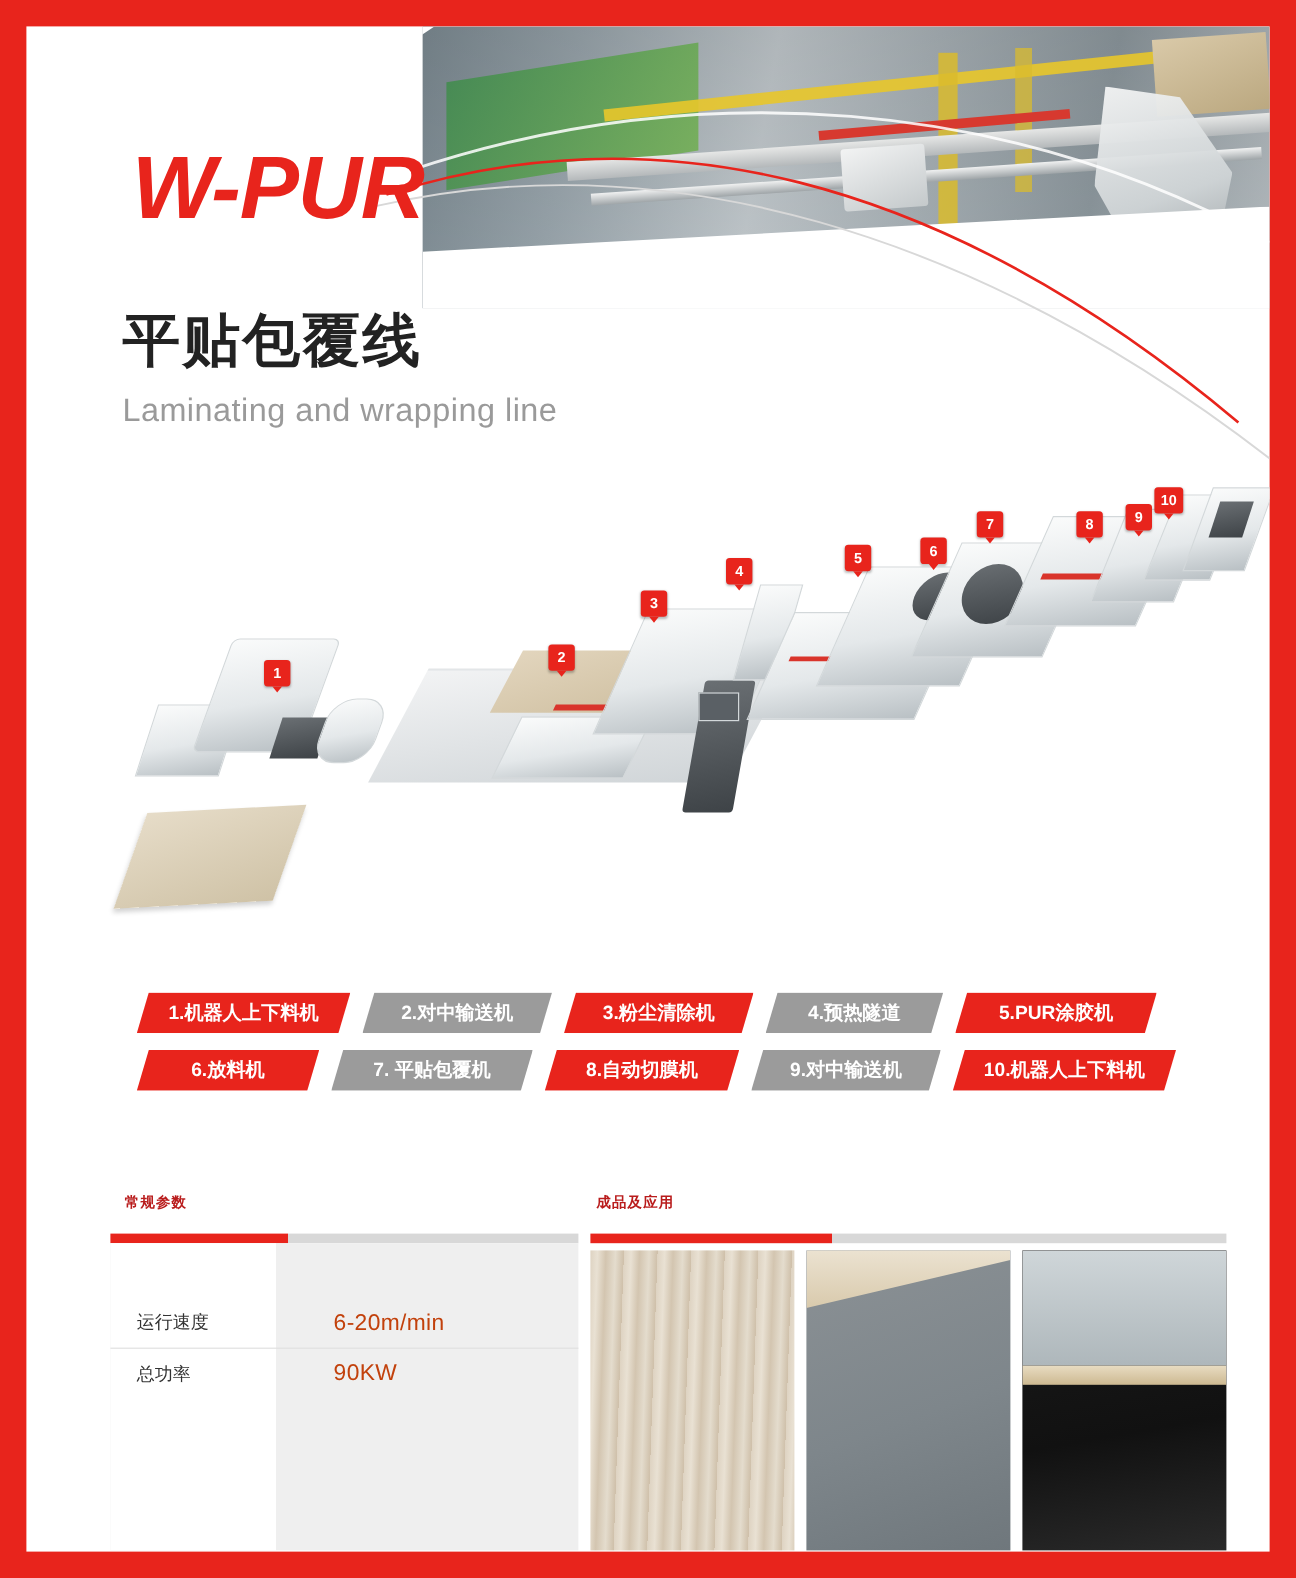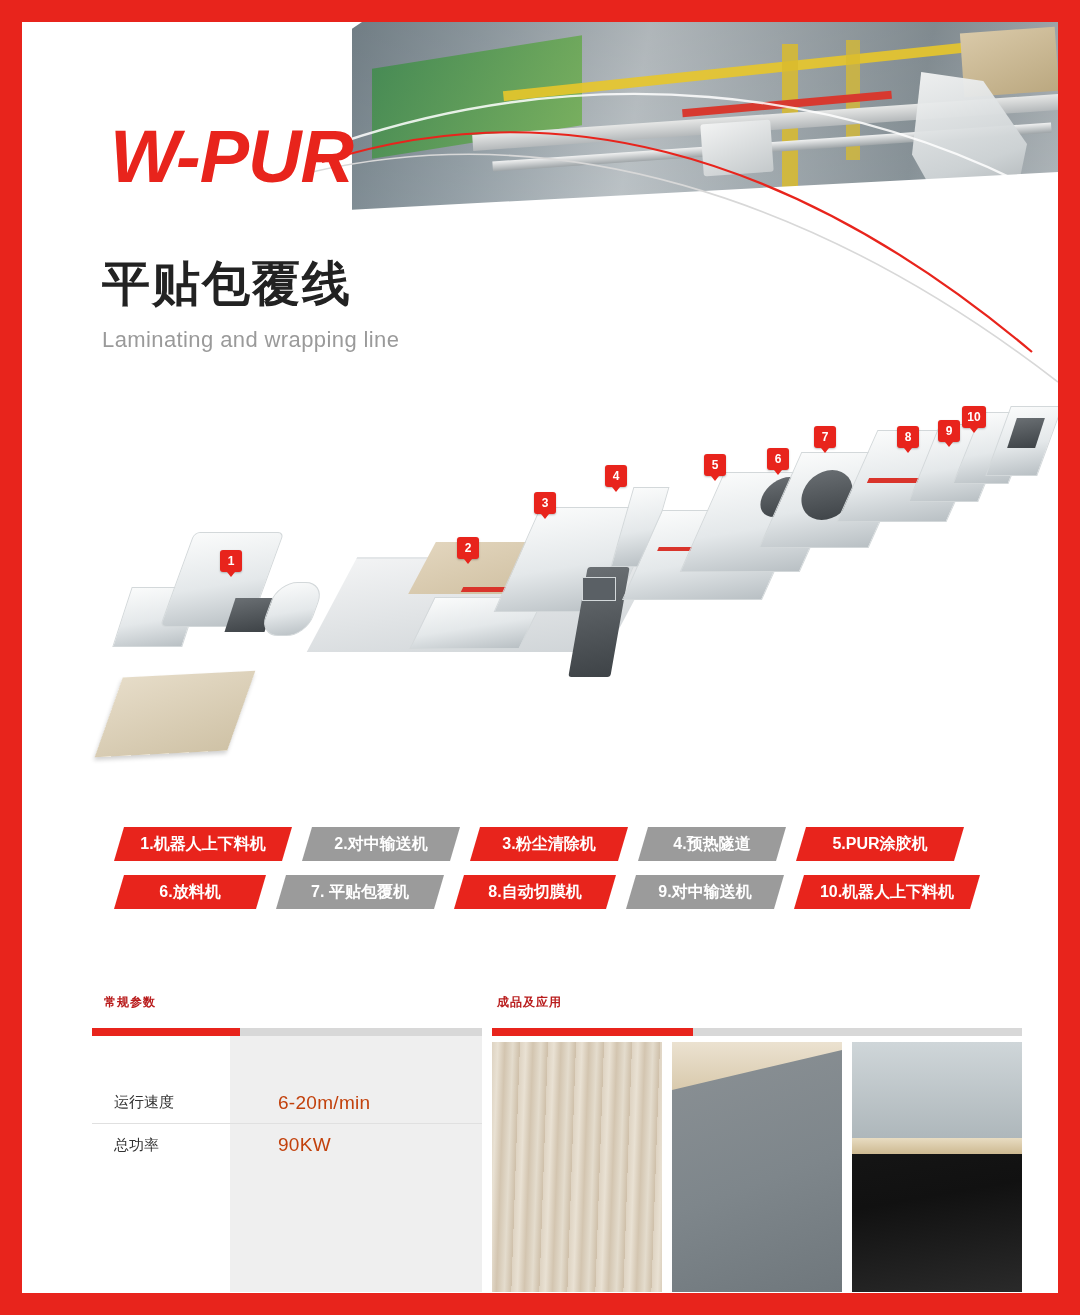--- a/index.html
+++ b/index.html
@@ -101,21 +101,21 @@
     font-size: 74px; font-weight: 800; letter-spacing: -1px;
     color: #e8241c; font-family: "Liberation Sans", sans-serif;
     font-style: italic;
   }
   .title-cn {
     position: absolute; left: 80px; top: 230px;
     font-size: 48px; font-weight: 700; color: #222222; letter-spacing: 2px;
   }
   .title-en {
     position: absolute; left: 80px; top: 305px;
-    font-size: 22px; color: #9a9a9a; letter-spacing: 0.4px;
+    font-size: 27px; color: #9a9a9a; letter-spacing: 0.4px;
   }
 
   
   .diagram {
     position: absolute; left: 40px; top: 360px;
     width: 960px; height: 420px;
   }
   .panel-board {
     position: absolute; left: 48px; top: 292px; width: 130px; height: 80px;
     background: linear-gradient(160deg,#e6dcc8,#cfc2a6);

